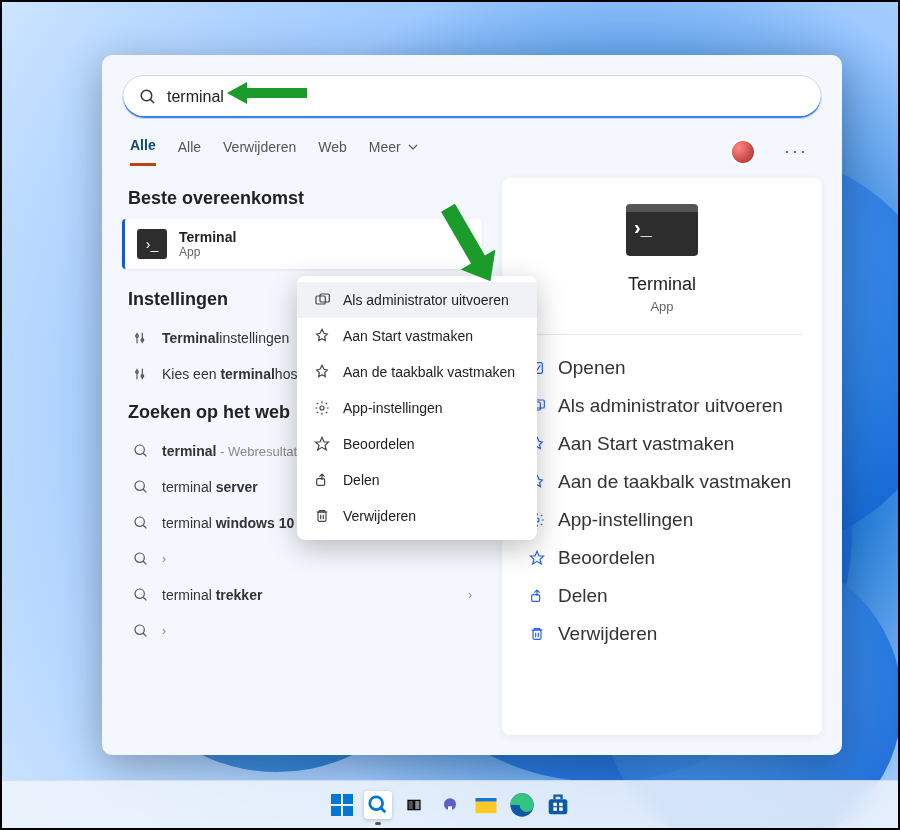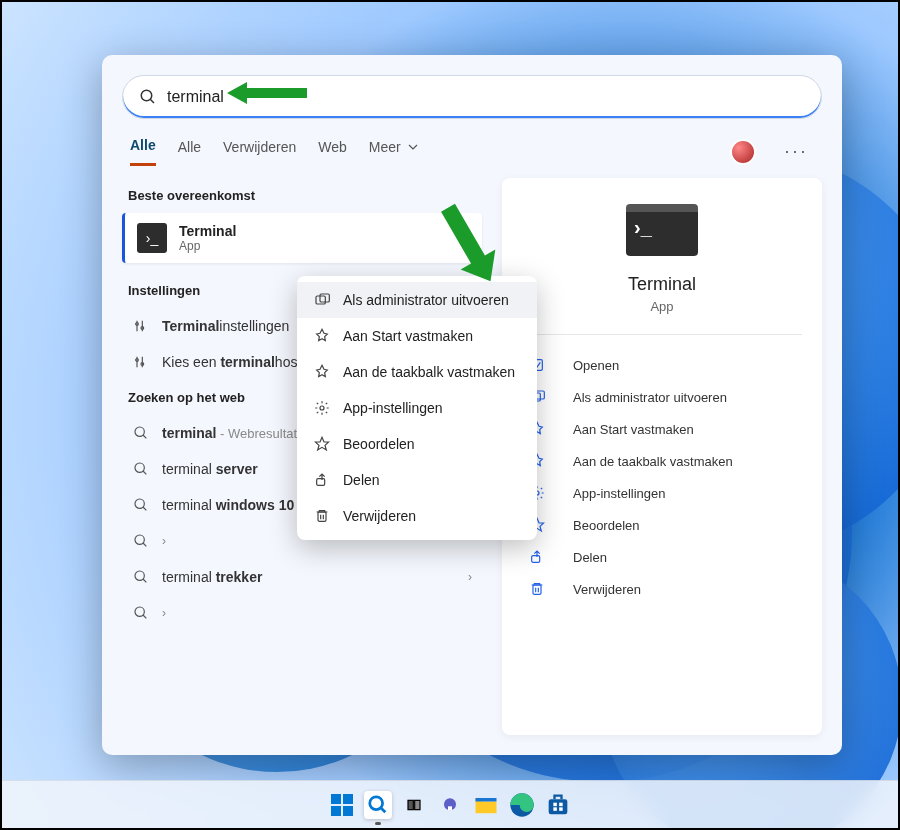--- a/index.html
+++ b/index.html
@@ -60,21 +60,21 @@
   .left-col { flex: 1; min-width: 0; }
   .right-col {
     width: 320px;
     background: #fff;
     border-radius: 8px;
     box-shadow: 0 2px 8px rgba(0,0,0,0.06);
     padding: 26px 20px;
     display: flex; flex-direction: column; align-items: center;
   }
 
-  .section-header { font-size: 13px; font-weight: 600; color: #222; padding: 10px 6px; }
+  .section-header { font-size: 18px; font-weight: 600; color: #222; padding: 10px 6px; }
   .best-match {
     background: #fff;
     border-left: 3px solid #1a56db;
     border-radius: 4px;
     display: flex; align-items: center;
     padding: 10px 12px; gap: 12px;
     box-shadow: 0 1px 3px rgba(0,0,0,0.08);
     margin-bottom: 10px;
   }
   .terminal-icon {
@@ -106,22 +106,22 @@
   .list-row .ricon { width: 18px; display: flex; justify-content: center; color: #555; }
   .list-row .rlabel { flex: 1; min-width: 0; overflow: hidden; text-overflow: ellipsis; white-space: nowrap; }
   .list-row .rlabel b { font-weight: 600; }
   .list-row .chev { color: #888; font-size: 12px; }
   .sub-hint { color: #888; font-size: 13px; }
 
   .right-col .app-title { font-size: 18px; margin-top: 18px; color: #222; }
   .right-col .app-sub { font-size: 13px; color: #666; margin-top: 4px; margin-bottom: 20px; }
   .right-col hr { width: 100%; border: none; border-top: 1px solid #e5e7eb; margin-bottom: 14px; }
   .action-row {
-    width: 100%; display: flex; align-items: center; gap: 27px;
-    padding: 8px 6px; font-size: 13px; color: #333; cursor: pointer;
+    width: 100%; display: flex; align-items: center; gap: 12px;
+    padding: 8px 6px; font-size: 19px; color: #333; cursor: pointer;
   }
   .action-row .aicon { width: 18px; color: #2563eb; display: flex; justify-content: center; }
 
   .context-menu {
     position: absolute;
     top: 274px; left: 295px;
     width: 240px;
     background: #fff;
     border-radius: 8px;
     box-shadow: 0 8px 28px rgba(0,0,0,0.25);

